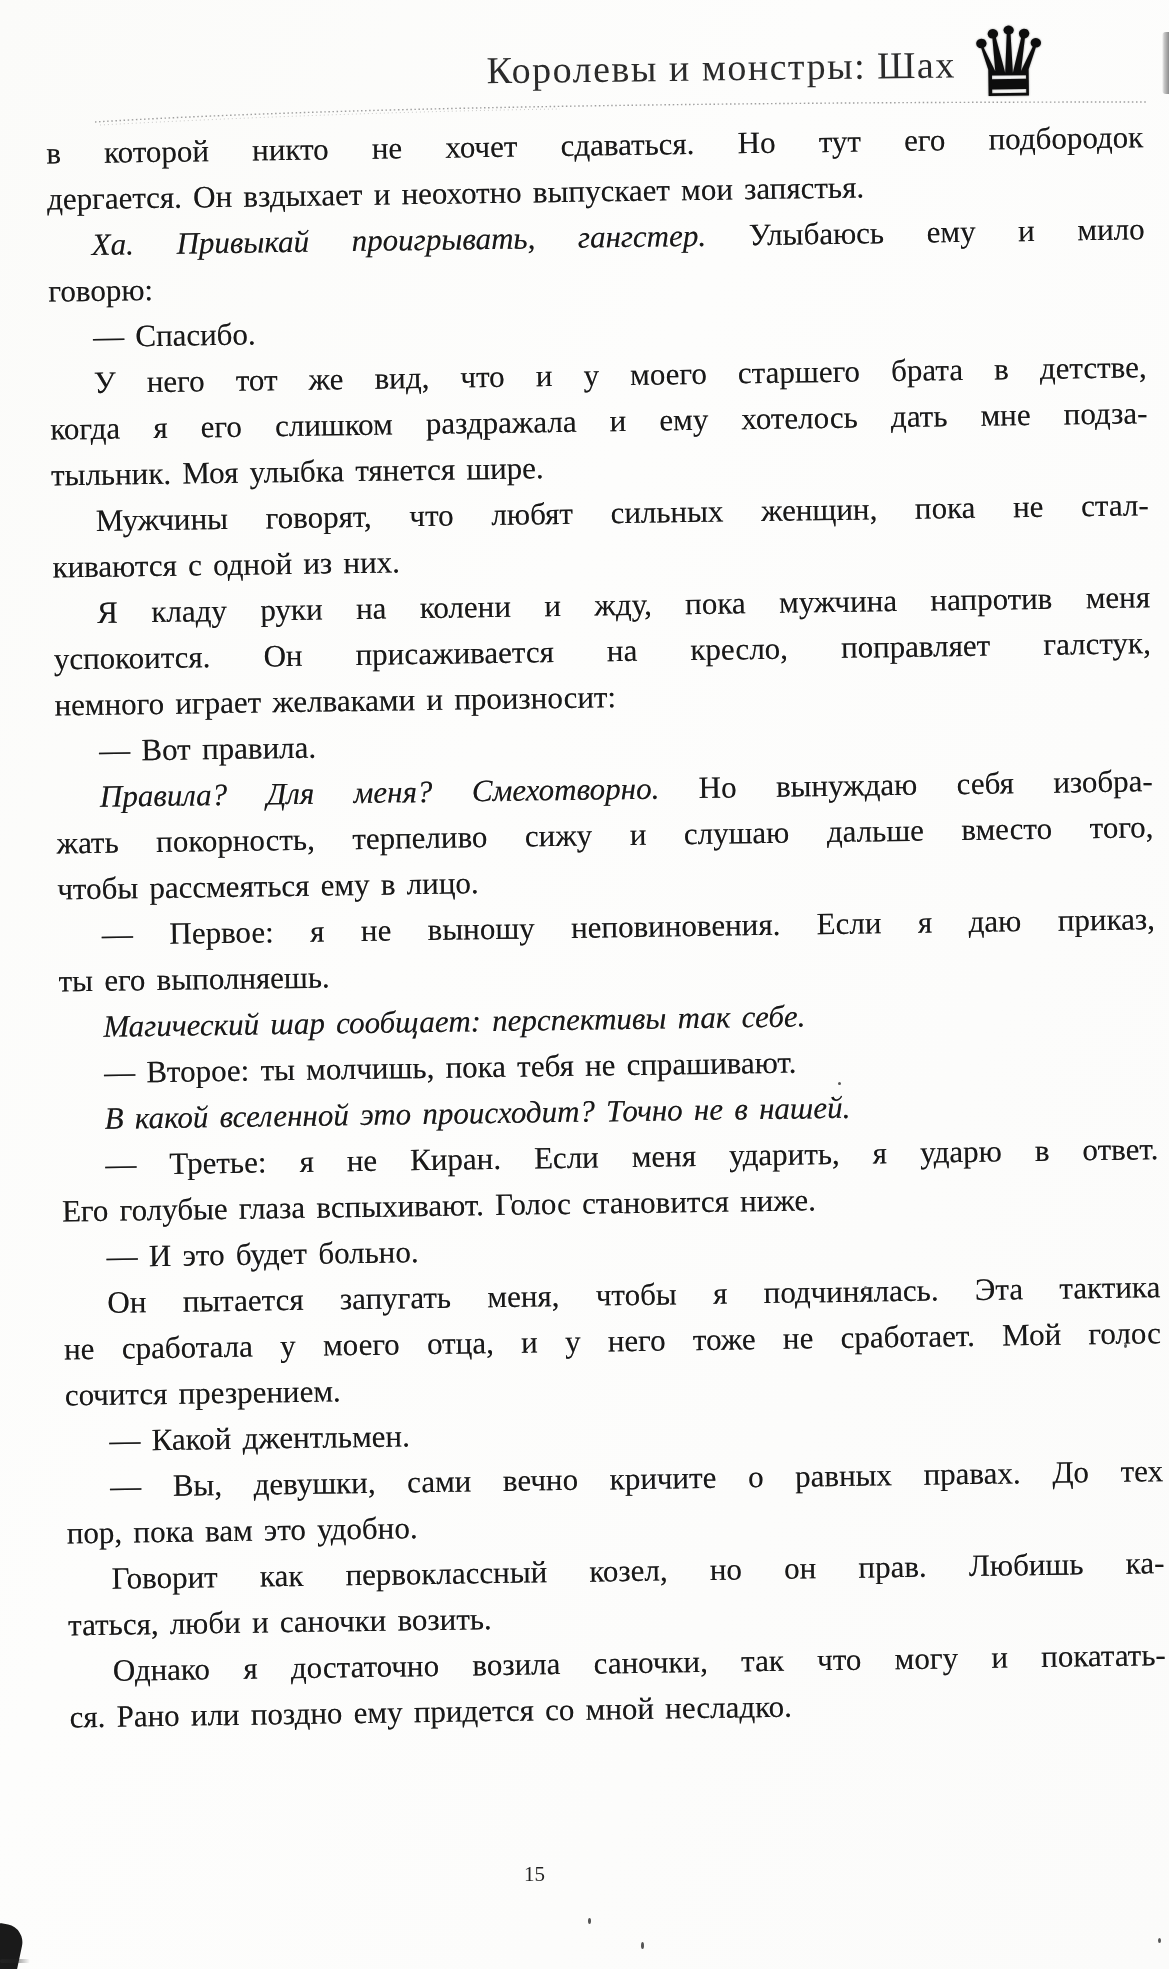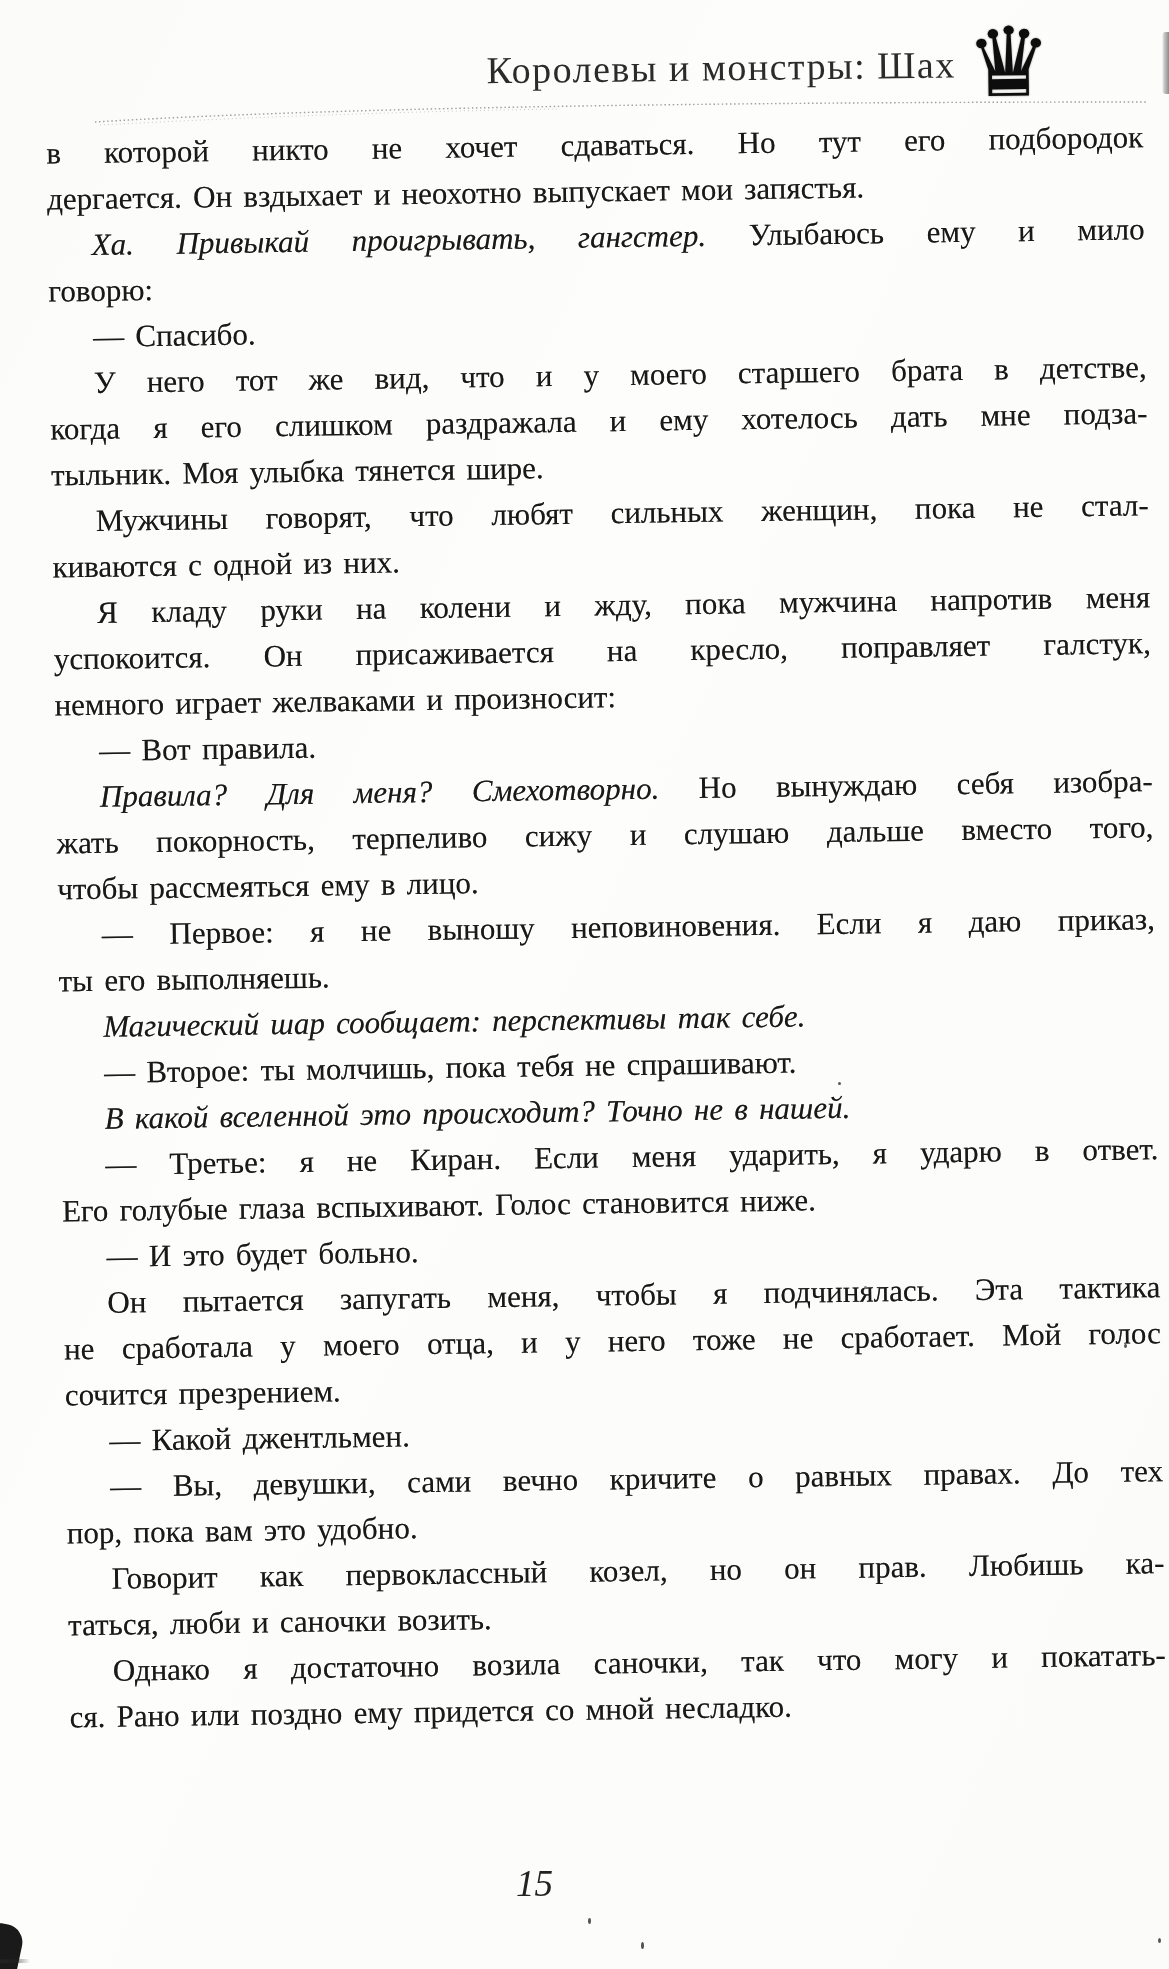--- a/index.html
+++ b/index.html
@@ -62,21 +62,21 @@
   .line.ind{padding-left:44px;}
   .run.it{font-style:italic;}
   
   .footer{
     position:absolute;top:1862px;left:0;width:1169px;
     text-align:center;
   }
   .page-number{
     display:inline-block;
     transform:translateX(-50px);
-    font-size:37px;color:#222;font-style:italic;
+    font-size:21px;color:#222;
   }
   
   .edge-mark-right{
     position:absolute;top:32px;right:0;width:7px;height:62px;
     background:linear-gradient(to left,#8c8c8c,#c9c9c9 70%, rgba(201,201,201,0));
     border-radius:4px 0 0 4px;
   }
   .corner-mark-bl{
     position:absolute;left:-6px;bottom:-14px;width:26px;height:58px;
     background:#1a1a1a;

